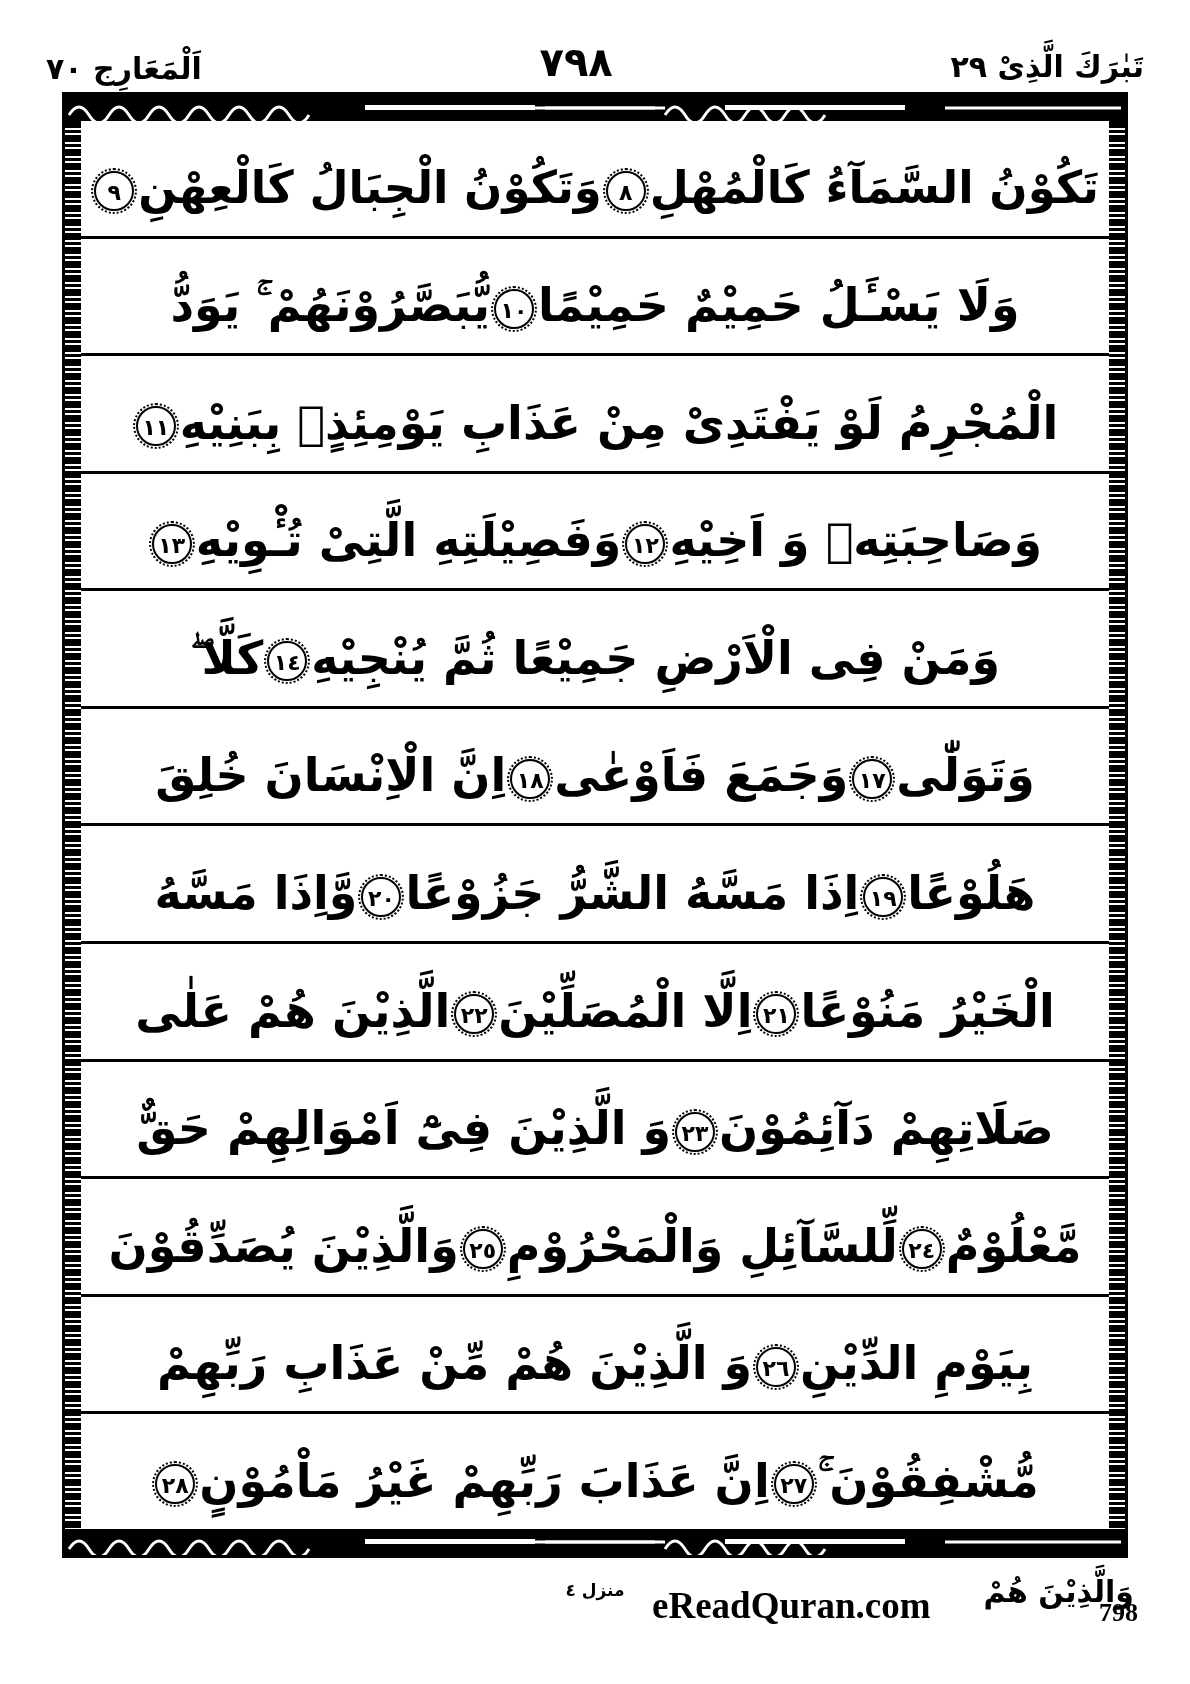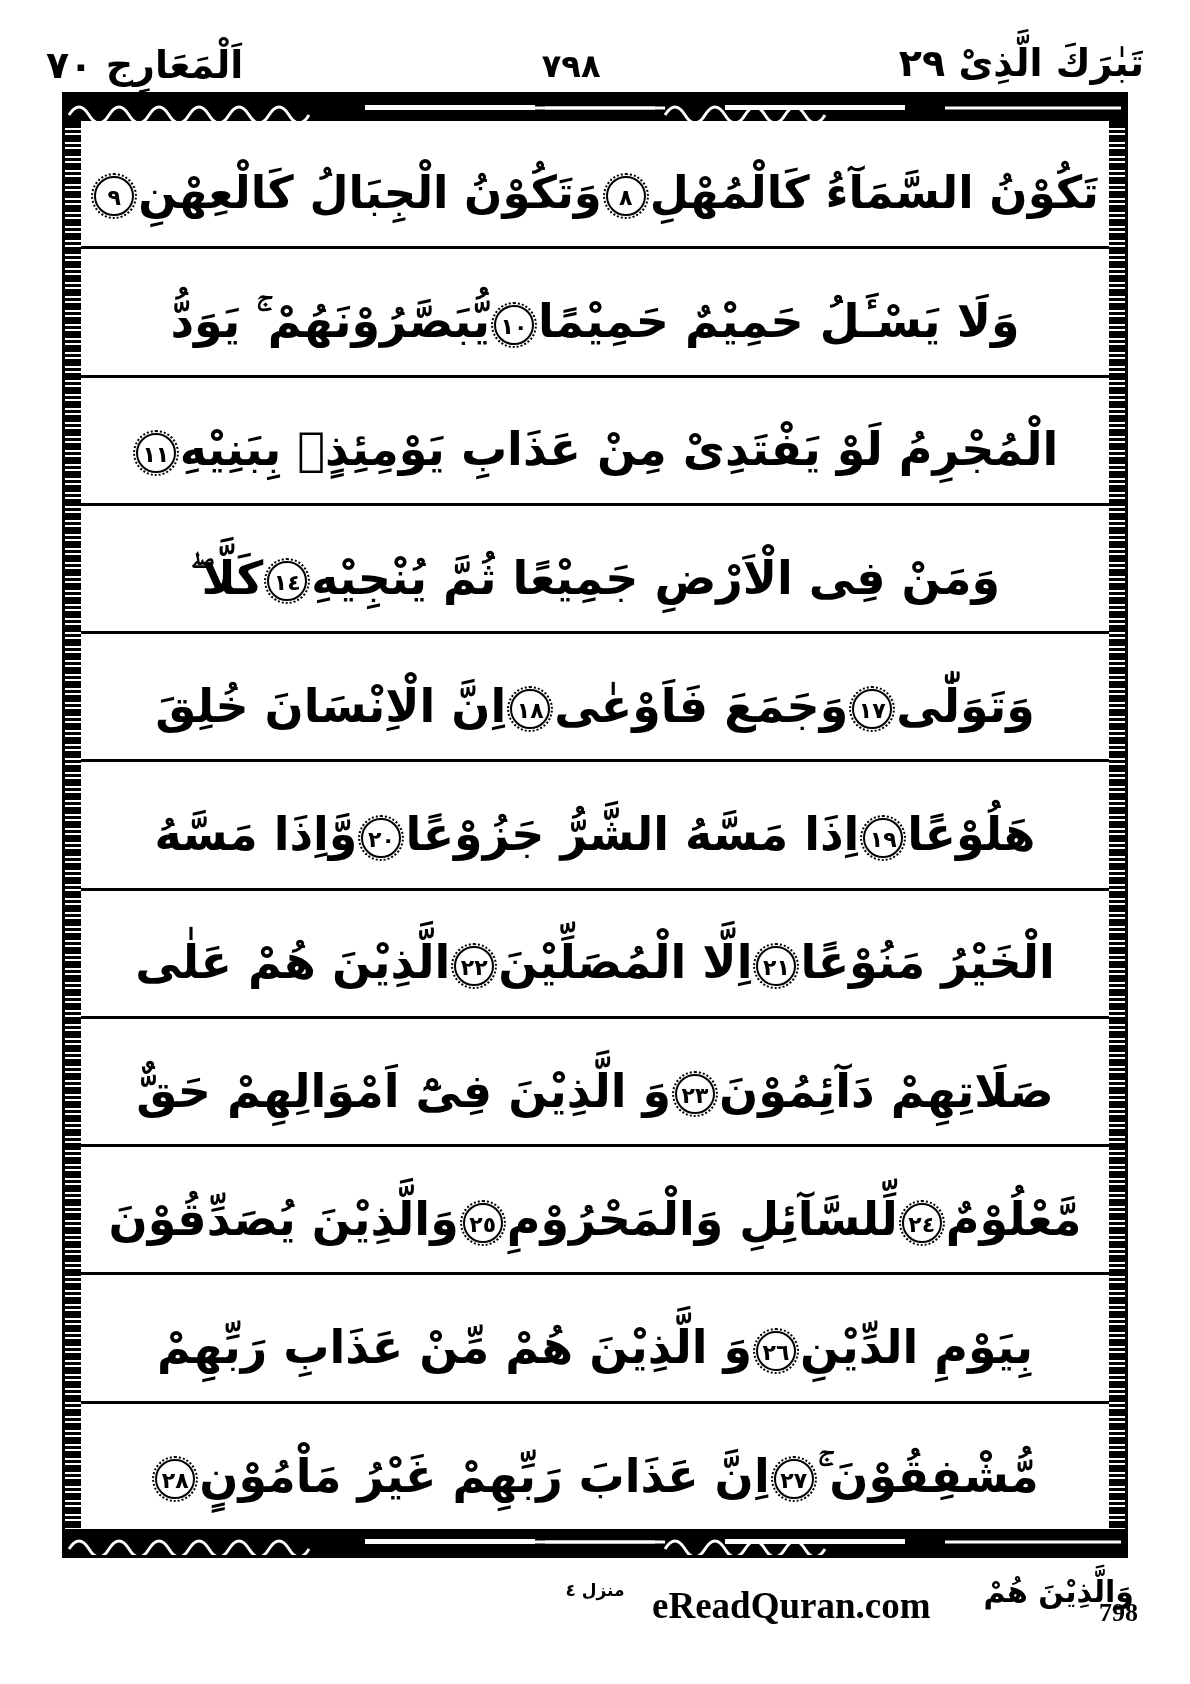--- a/index.html
+++ b/index.html
@@ -26,28 +26,28 @@
   .page-header {
     height: 92px;
     display: flex;
     align-items: flex-end;
     justify-content: space-between;
     padding: 0 46px 6px 46px;
     direction: rtl;
   }
   .hdr-item {
     font-family: "DejaVu Sans", sans-serif;
-    font-size: 38px;
+    font-size: 30px;
     font-weight: 700;
     line-height: 1;
     white-space: nowrap;
     letter-spacing: 0.5px;
   }
   .hdr-juz   { transform: translateY(-4px); }
-  .hdr-page  { font-size: 32px; transform: translateY(-4px); }
+  .hdr-page  { font-size: 40px; transform: translateY(-4px); }
   .hdr-surah { transform: translateY(-2px); }
 
   
   .frame-outer {
     margin: 0 62px;
     flex: 1;
     border: 3px solid #000;
     background: #000;
     padding: 0;
     position: relative;
@@ -240,20 +240,25 @@
             <span>وَلَا يَسْـَٔلُ حَمِيْمٌ حَمِيْمًا</span><span class="ayah-num">١٠</span><span>يُّبَصَّرُوْنَهُمْ ۚ يَوَدُّ</span>
           </div>
         </div>
 
         <div class="ayah-line">
           <div class="ayah-text">
             <span>الْمُجْرِمُ لَوْ يَفْتَدِىْ مِنْ عَذَابِ يَوْمِئِذٍۭ بِبَنِيْهِ</span><span class="ayah-num">١١</span>
           </div>
         </div>
 
+        <div class="ayah-line">
+          <div class="ayah-text">
+            <span>وَصَاحِبَتِهٖ وَ اَخِيْهِ</span><span class="ayah-num">١٢</span><span>وَفَصِيْلَتِهِ الَّتِىْ تُـْٔوِيْهِ</span><span class="ayah-num">١٣</span>
+          </div>
+        </div>
 
         <div class="ayah-line">
           <div class="ayah-text">
             <span>وَمَنْ فِى الْاَرْضِ جَمِيْعًا ثُمَّ يُنْجِيْهِ</span><span class="ayah-num">١٤</span><span>كَلَّا ۖ</span>
           </div>
         </div>
 
 
         <div class="ayah-line">
           <div class="ayah-text">

